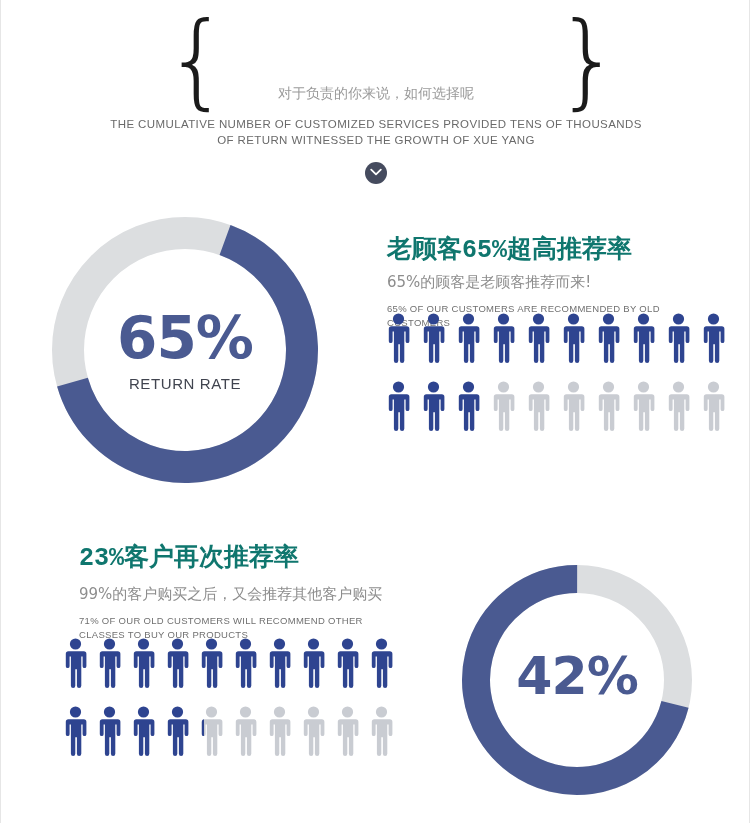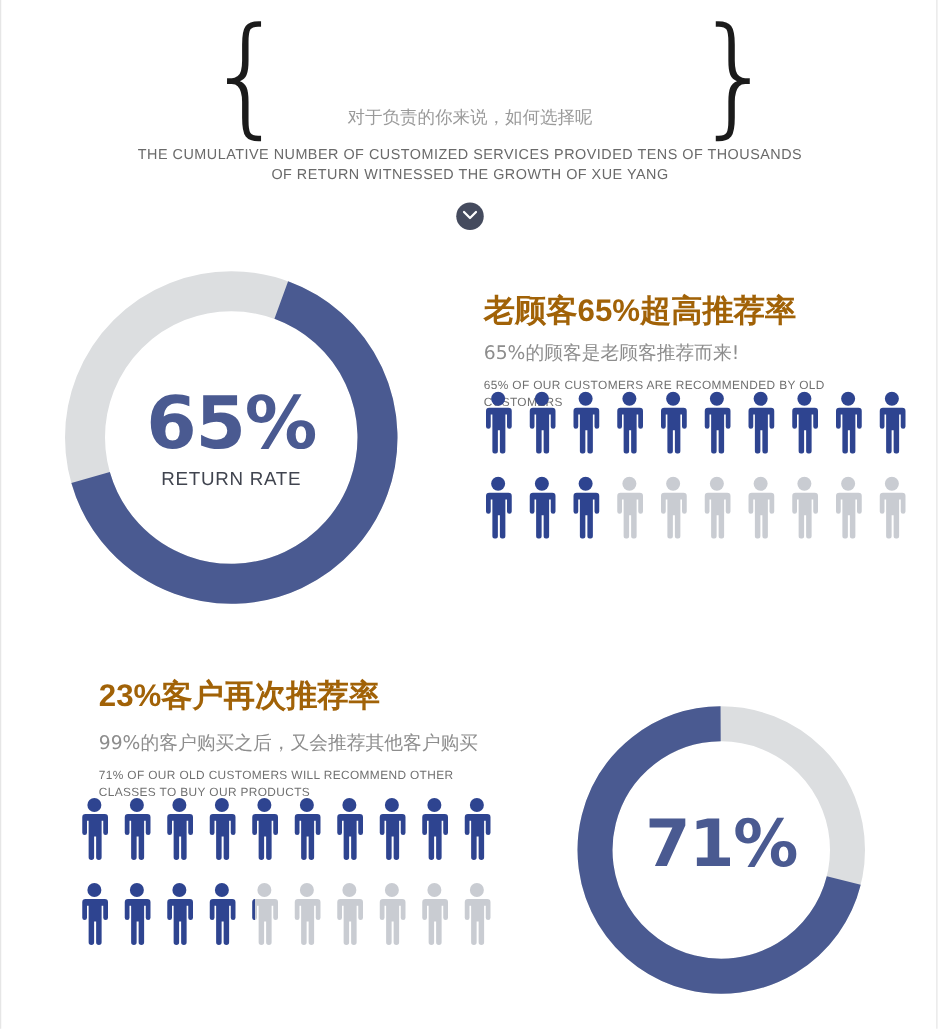--- a/index.html
+++ b/index.html
@@ -119,22 +119,22 @@
     color: #40444f;
   }
   #donut-top    { left: 46px;  top: 212px; width: 276px; height: 276px; }
   #donut-bottom { left: 456px; top: 560px; width: 240px; height: 240px; }
   #donut-bottom .donut-value { font-size: 52px; }
 
   
   .block-heading {
     font-size: 25px;
     font-weight: bold;
-    color: #a16207;
-    font-family: Liberation Sans, sans-serif;
+    color: #0f766e;
+    font-family: Liberation Mono, monospace;
     white-space: nowrap;
   }
   .block-sub-cn {
     font-size: 15px;
     color: #8d8d8d;
     font-family: "DejaVu Sans", "Liberation Sans", sans-serif;
     white-space: nowrap;
   }
   .block-sub-en {
     font-size: 9.5px;
@@ -467,16 +467,16 @@
       </div>
     </div>
   </div>
 
 <div class="donut" id="donut-bottom">
   <svg width="240" height="240" viewBox="0 0 240 240">
     <circle cx="120" cy="120" r="101" fill="none" stroke="#dcdee0" stroke-width="28"></circle>
     <circle cx="120" cy="120" r="101" fill="none" id="donut-bottom-arc" stroke="#4a5a91" stroke-width="28" transform="rotate(14 120 120)" stroke-dasharray="450.5672183778481 634.6017160251382"></circle>
   </svg>
   <div class="donut-center">
-    <div class="donut-value">71%</div>
+    <div class="donut-value">42%</div>
     <div class="donut-label"></div>
   </div>
 </div>
 
 </body></html>

